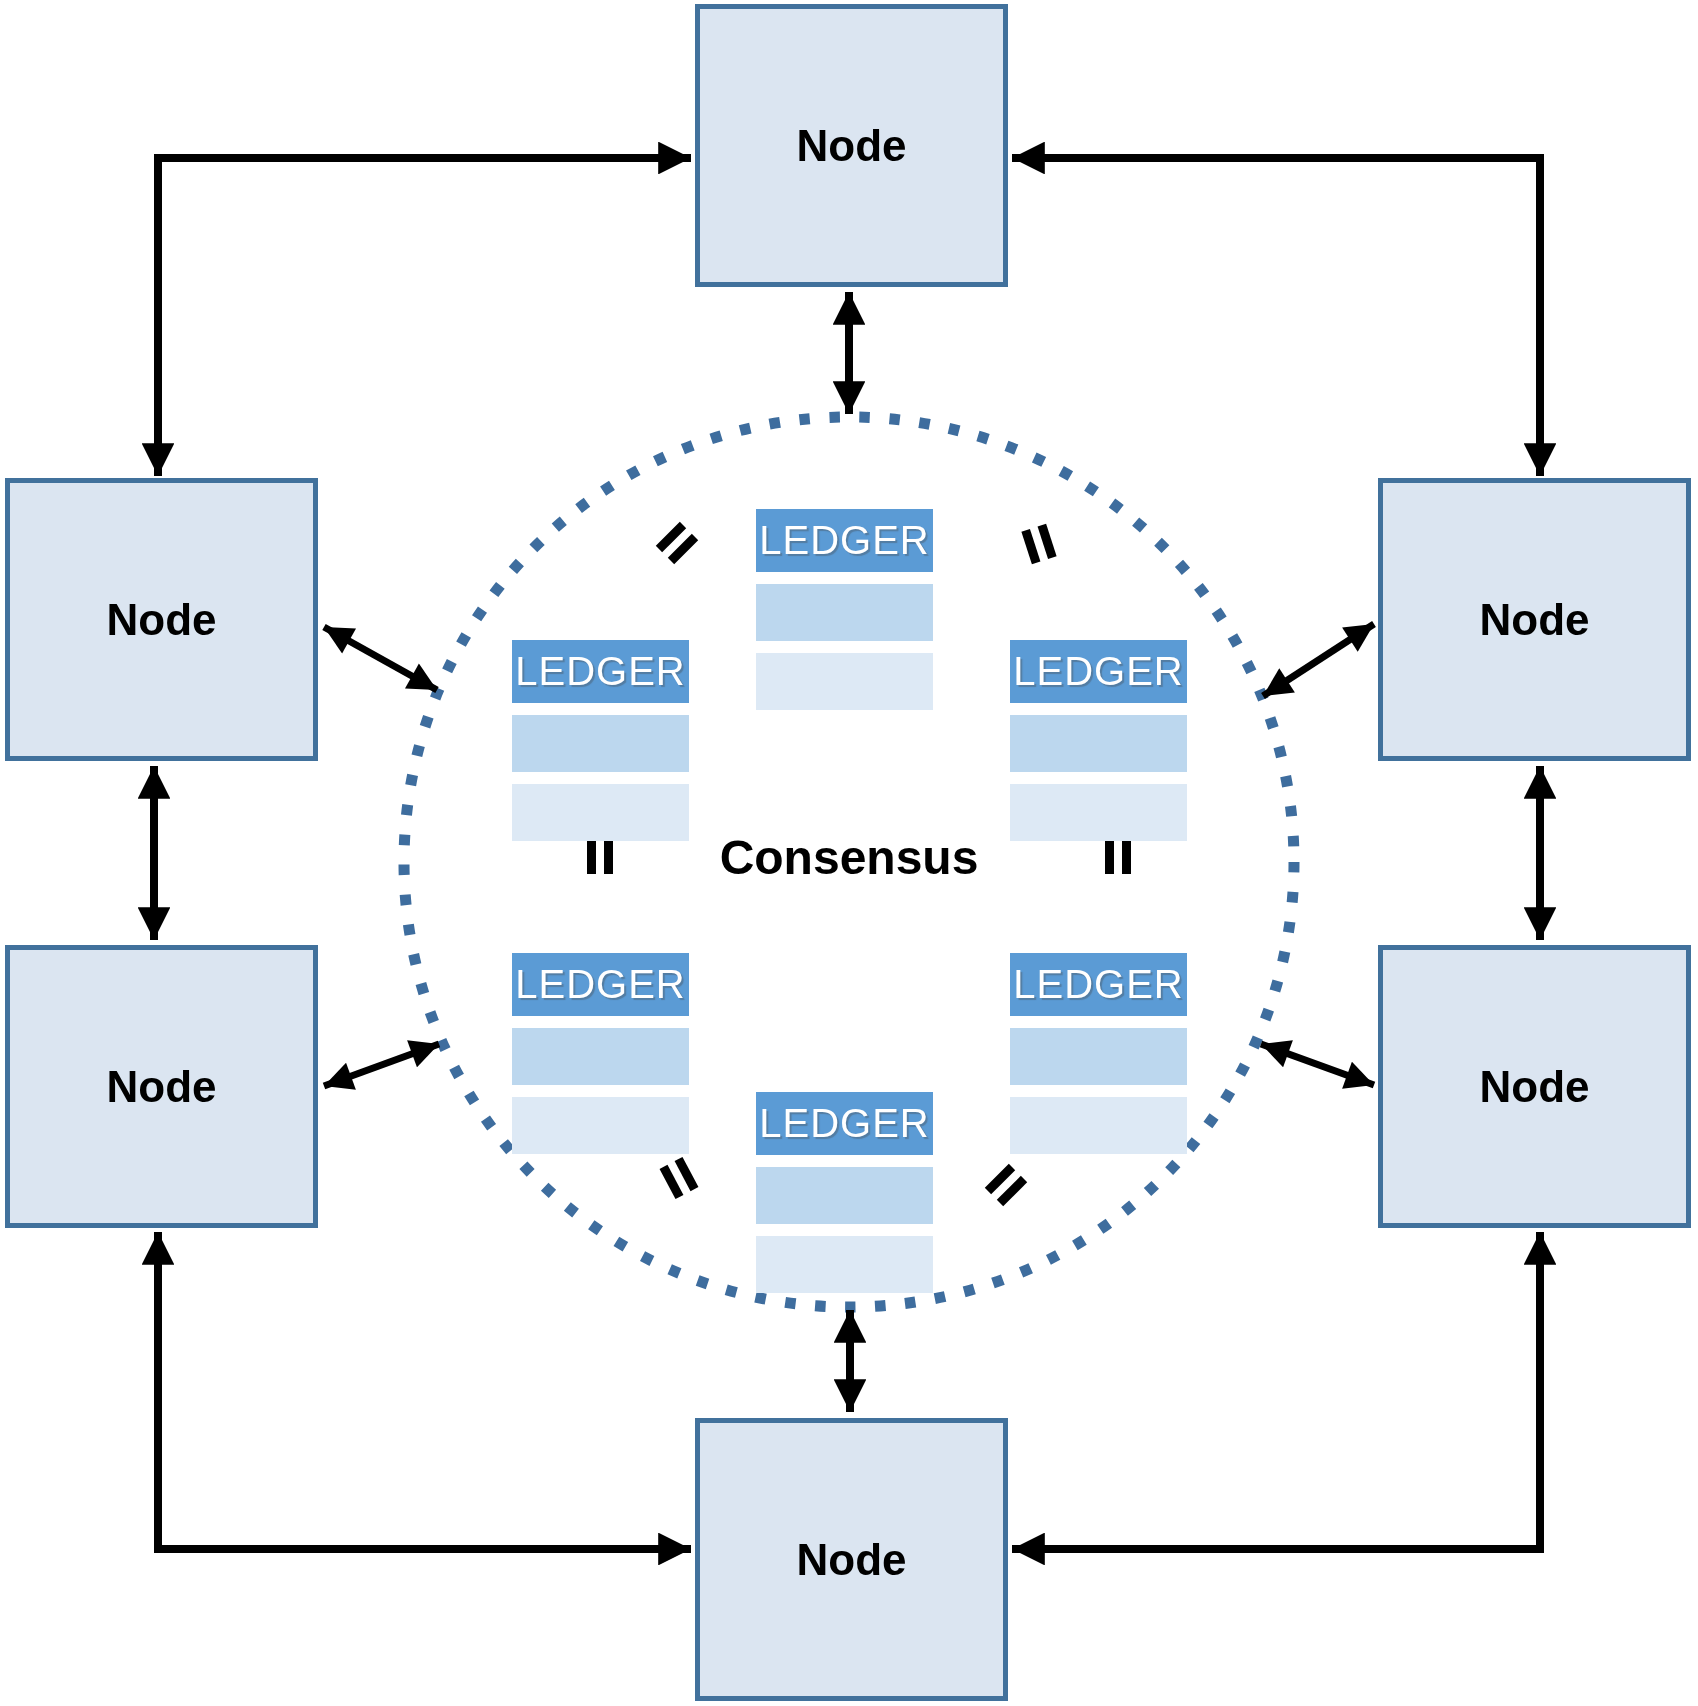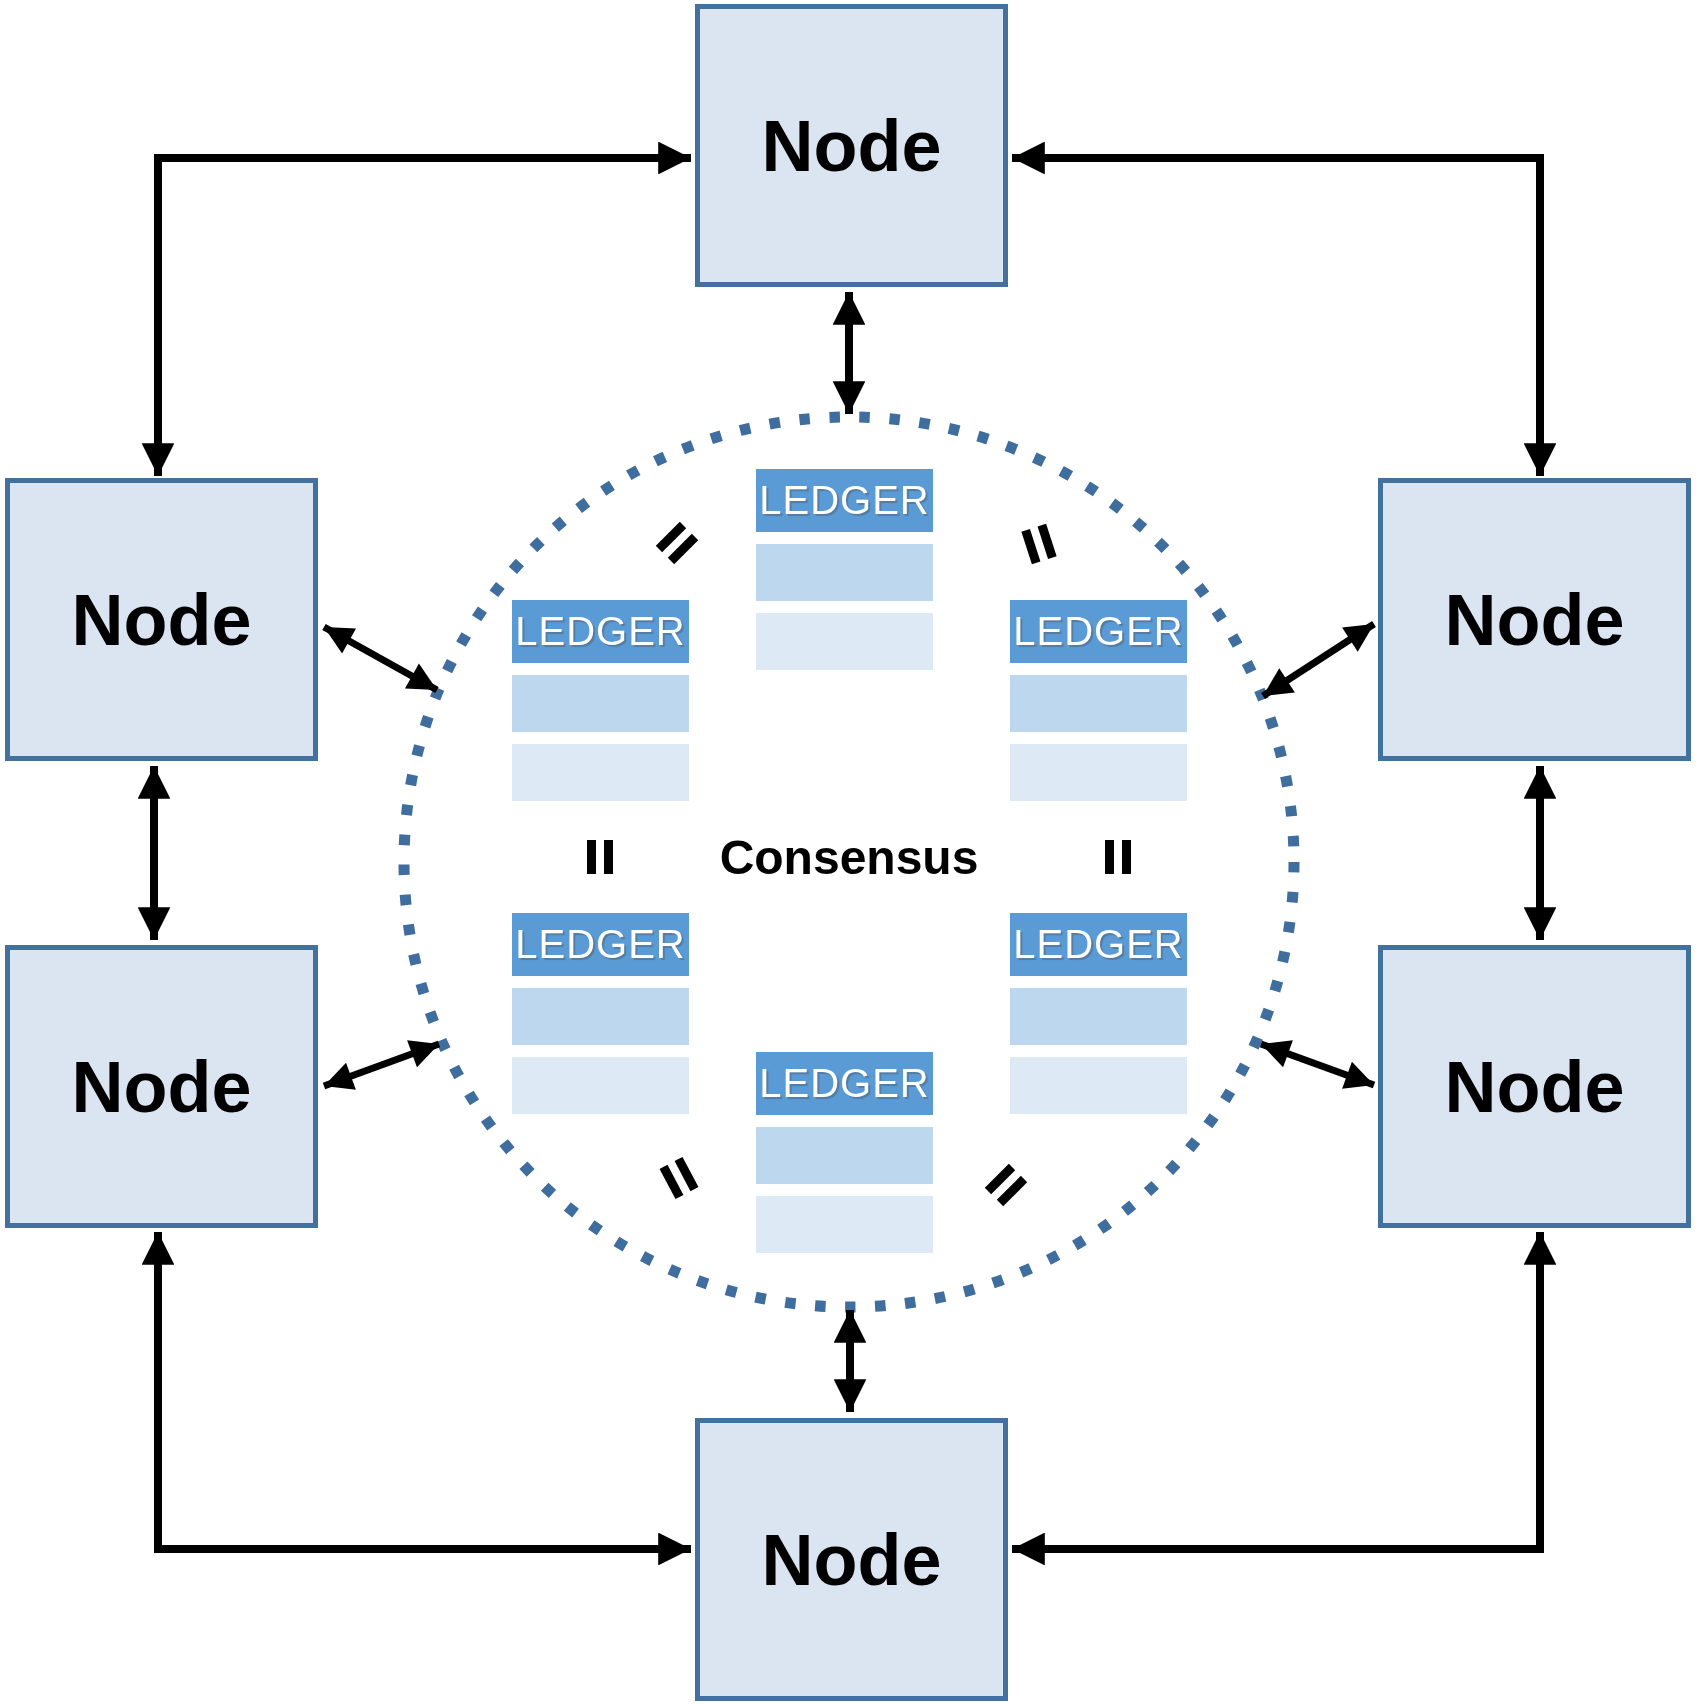--- a/index.html
+++ b/index.html
@@ -12,37 +12,38 @@
   }
   .overlay{position:absolute;left:0;top:0;width:1698px;height:1706px;}
 
   
   .node{
     position:absolute;width:313px;height:283px;
     background:#dbe5f1;border:5px solid #41719c;box-sizing:border-box;
     display:flex;align-items:center;justify-content:center;
   }
   .node span{
-    font-size:72px;font-weight:700;color:#000;letter-spacing:0px;text-align:right;
+    font-size:44px;font-weight:700;color:#000;letter-spacing:0px;text-align:right;
   }
   .node-top{left:695px;top:4px;}
   .node-left-top{left:5px;top:478px;}
   .node-right-top{left:1378px;top:478px;}
   .node-left-bottom{left:5px;top:945px;}
   .node-right-bottom{left:1378px;top:945px;}
   .node-bottom{left:695px;top:1418px;}
 
   
   .ledger{position:absolute;width:177px;}
   .ledger-header{
     height:63px;background:#5b9bd5;color:#ffffff;
     display:flex;align-items:center;justify-content:center;
     font-size:40px;font-weight:400;letter-spacing:1px;
     text-shadow:2px 2px 1px rgba(70,70,70,.35);
     margin-bottom:12px;
+    margin-top:40px;
   }
   .ledger-row{height:57px;margin-bottom:12px;}
   .ledger-row.r1{background:#bcd7ee;}
   .ledger-row.r2{background:#dde9f5;}
   .ledger-top{left:756px;top:469px;}
   .ledger-left{left:512px;top:600px;}
   .ledger-right{left:1010px;top:600px;}
   .ledger-lower-left{left:512px;top:913px;}
   .ledger-lower-right{left:1010px;top:913px;}
   .ledger-bottom{left:756px;top:1052px;}

